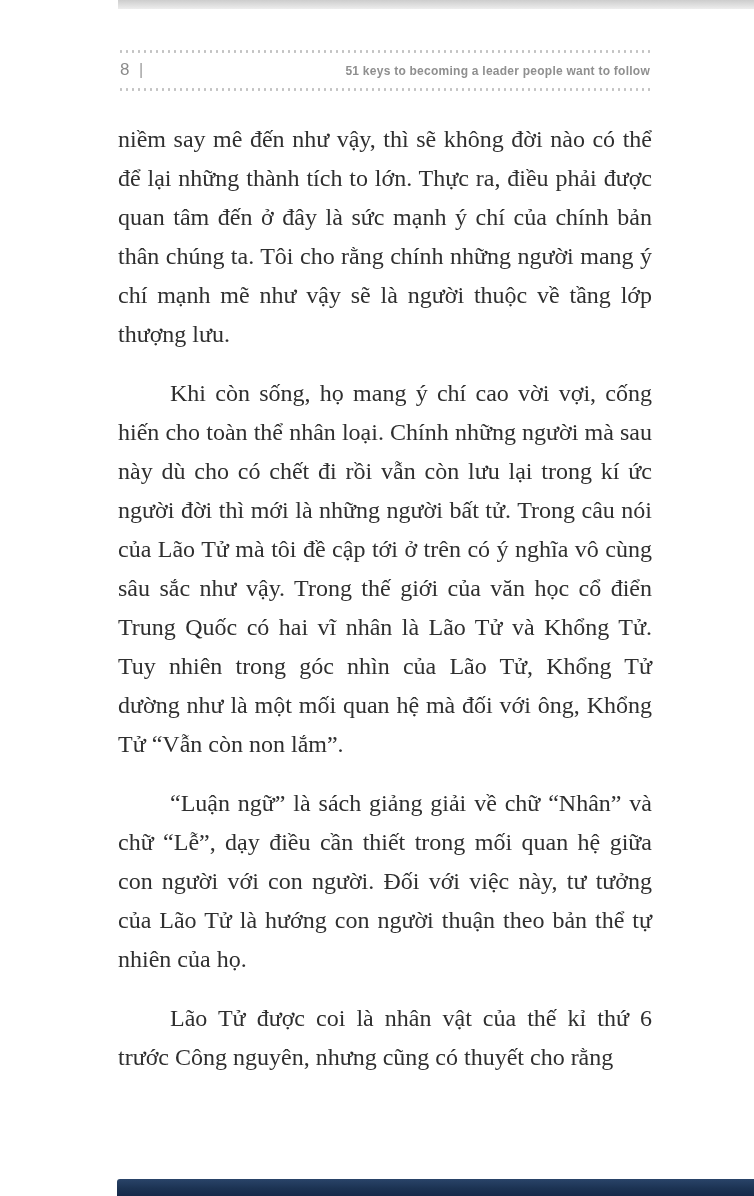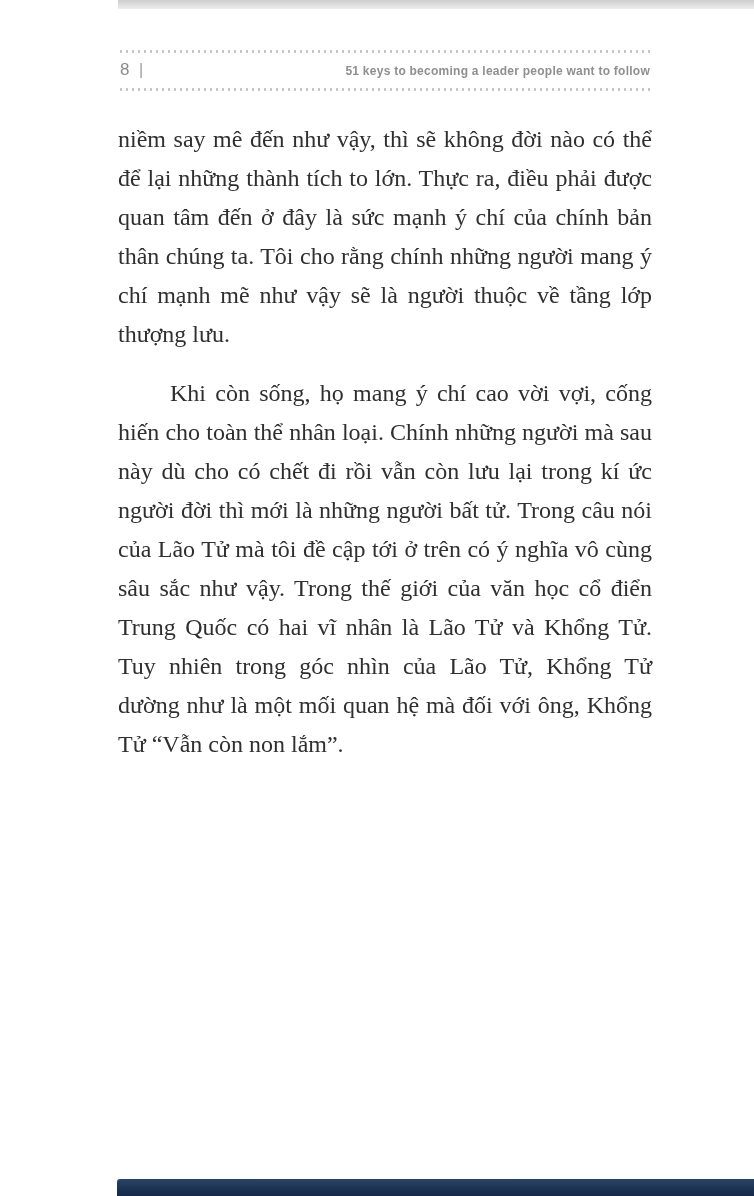--- a/index.html
+++ b/index.html
@@ -112,17 +112,19 @@
         <span class="page-number-sep">|</span>
       </span>
       <span class="running-title">51 keys to becoming a leader people want to follow</span>
     </div>
     <div class="dotted-rule"></div>
   </header>
 
   <main class="body-text">
     <p class="para no-indent">niềm say mê đến như vậy, thì sẽ không đời nào có thể để lại những thành tích to lớn. Thực ra, điều phải được quan tâm đến ở đây là sức mạnh ý chí của chính bản thân chúng ta. Tôi cho rằng chính những người mang ý chí mạnh mẽ như vậy sẽ là người thuộc về tầng lớp thượng lưu.</p>
     <p class="para">Khi còn sống, họ mang ý chí cao vời vợi, cống hiến cho toàn thể nhân loại. Chính những người mà sau này dù cho có chết đi rồi vẫn còn lưu lại trong kí ức người đời thì mới là những người bất tử. Trong câu nói của Lão Tử mà tôi đề cập tới ở trên có ý nghĩa vô cùng sâu sắc như vậy. Trong thế giới của văn học cổ điển Trung Quốc có hai vĩ nhân là Lão Tử và Khổng Tử. Tuy nhiên trong góc nhìn của Lão Tử, Khổng Tử dường như là một mối quan hệ mà đối với ông, Khổng Tử “Vẫn còn non lắm”.</p>
+    <p class="para">“Luận ngữ” là sách giảng giải về chữ “Nhân” và chữ “Lễ”, dạy điều cần thiết trong mối quan hệ giữa con người với con người. Đối với việc này, tư tưởng của Lão Tử là hướng con người thuận theo bản thể tự nhiên của họ.</p>
+    <p class="para">Lão Tử được coi là nhân vật của thế kỉ thứ 6 trước Công nguyên, nhưng cũng có thuyết cho rằng</p>
   </main>
 
   <div class="bottom-edge"></div>
 
 </div>
 
 </body></html>

